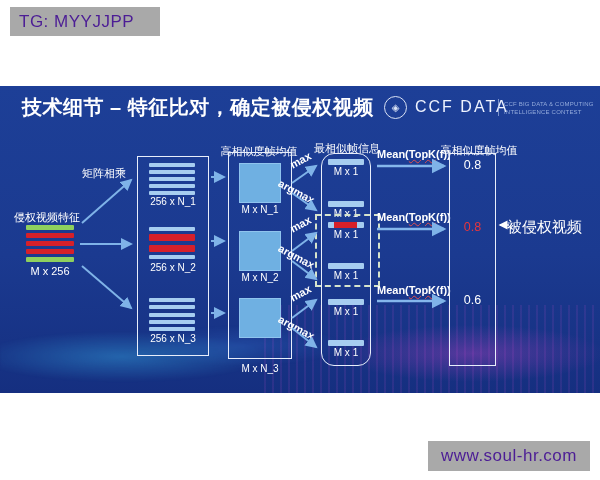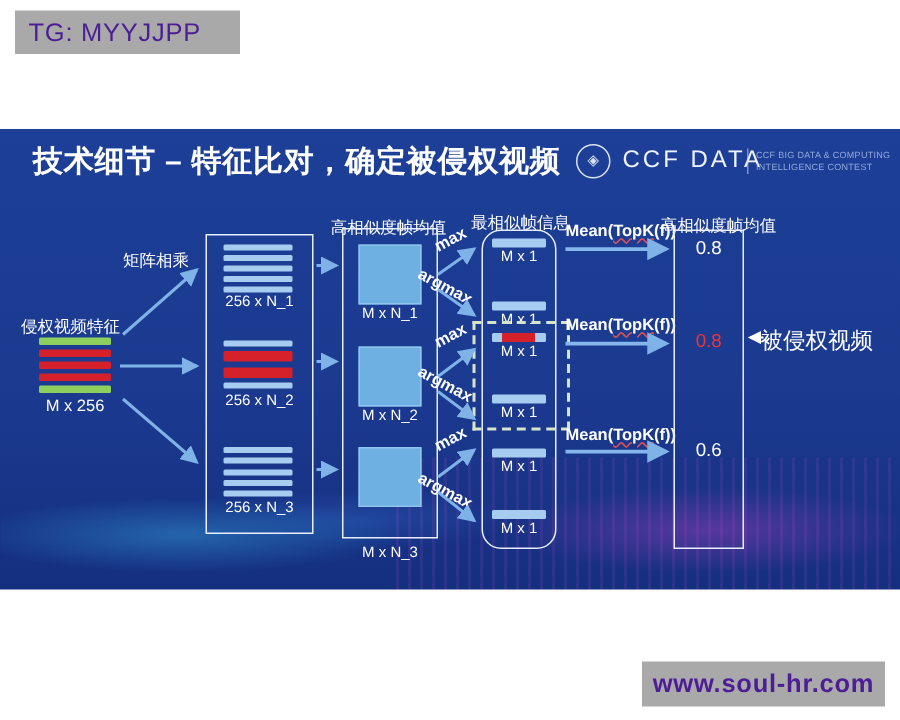--- a/index.html
+++ b/index.html
@@ -5,21 +5,21 @@
   html,body{margin:0;padding:0;}
   body{
     width:600px;height:480px;position:relative;background:#ffffff;
     font-family:"Liberation Sans","DejaVu Sans",sans-serif;overflow:hidden;
   }
   .wm{
     position:absolute;background:#a9a9a9;color:#4c1d95;
     display:flex;align-items:center;font-size:17px;letter-spacing:.5px;
   }
   .wm-top{left:10px;top:7px;width:141px;height:29px;padding-left:9px;}
-  .wm-bottom{left:428px;top:441px;width:162px;height:30px;justify-content:center;font-weight:bold;}
+  .wm-bottom{left:428px;top:441px;width:162px;height:30px;justify-content:center;}
 
   .slide{
     position:absolute;left:0;top:86px;width:600px;height:307px;
     background:linear-gradient(180deg,#1d3f97 0%,#1b3a90 55%,#152f80 100%);
     overflow:hidden;color:#ffffff;
   }
   .wave-left{position:absolute;left:0;bottom:4px;width:58%;height:72px;pointer-events:none;
     background:
       radial-gradient(60% 50% at 35% 55%, rgba(64,205,255,.33), transparent 70%),
       radial-gradient(42% 40% at 70% 40%, rgba(70,150,255,.20), transparent 70%);

